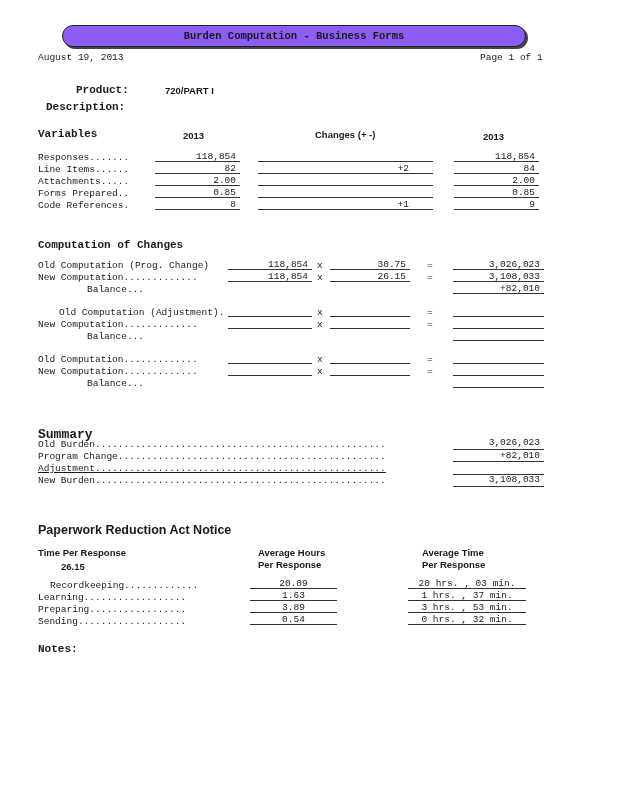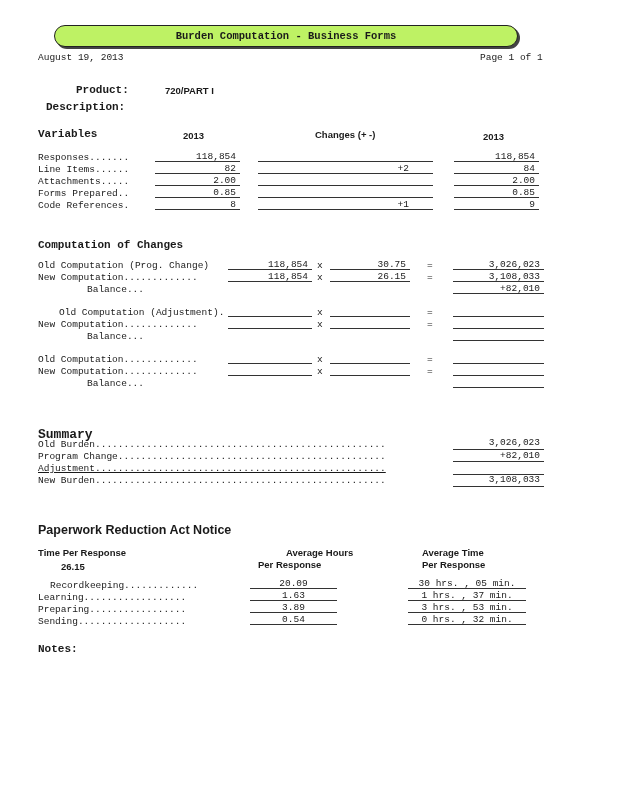--- a/index.html
+++ b/index.html
@@ -4,22 +4,22 @@
 <style>
   html, body { margin:0; padding:0; background:#ffffff; }
   body { width:622px; height:804px; position:relative; overflow:hidden; color:#1a1a1a;
          font-family:"Liberation Mono","DejaVu Sans Mono",monospace; font-size:9.5px; }
   .abs { position:absolute; white-space:pre; line-height:12px; }
   .bold { font-weight:bold; }
   .sans { font-family:"Liberation Sans","DejaVu Sans",sans-serif; }
   .r { text-align:right; }
   .ulr { border-bottom:1px solid #333; height:11px; line-height:11px; text-align:right; padding-right:4px; box-sizing:border-box; }
   .ulc { border-bottom:1px solid #333; height:11px; line-height:11px; text-align:center; box-sizing:border-box; }
-  .titlebar { position:absolute; left:54px; top:25px; width:462px; height:20px;
-              background:#bef264; border:1.5px solid #222; border-radius:12px;
+  .titlebar { position:absolute; left:62px; top:25px; width:462px; height:20px;
+              background:#8b5cf6; border:1.5px solid #222; border-radius:12px;
               box-shadow:2px 2px 0 #444; text-align:center; line-height:20px;
               font-weight:bold; font-size:10.5px; }
 </style>
 </head>
 <body>
 
 <div class="titlebar">Burden Computation - Business Forms</div>
 <div class="abs" style="left:38px;top:52px;">August 19, 2013</div>
 <div class="abs" style="left:480px;top:52px;">Page 1 of 1</div>
 
@@ -140,29 +140,29 @@
   <div class="abs" style="left:453px;top:474px;width:91px;border-top:1px solid #333;"></div>
 
   <div class="abs" style="left:38px;top:475px;">New Burden...................................................</div>
   <div class="abs r" style="left:453px;top:474px;width:87px;">3,108,033</div>
   <div class="abs" style="left:453px;top:486px;width:91px;border-top:1px solid #333;"></div>
 </div>
 
 <div class="abs bold sans" style="left:38px;top:523px;font-size:12.5px;line-height:14px;">Paperwork Reduction Act Notice</div>
 <div class="abs bold sans" style="left:38px;top:547px;font-size:9.5px;">Time Per Response</div>
 <div class="abs bold sans" style="left:61px;top:561px;font-size:9.5px;">26.15</div>
-<div class="abs bold sans" style="left:258px;top:547px;font-size:9.5px;margin-left:28px;">Average Hours</div>
+<div class="abs bold sans" style="left:258px;top:547px;font-size:9.5px;">Average Hours</div>
 <div class="abs bold sans" style="left:258px;top:559px;font-size:9.5px;">Per Response</div>
 <div class="abs bold sans" style="left:422px;top:547px;font-size:9.5px;">Average Time</div>
 <div class="abs bold sans" style="left:422px;top:559px;font-size:9.5px;">Per Response</div>
 
 <div>
   <div class="abs" style="left:50px;top:580px;">Recordkeeping.............</div>
   <div class="abs ulc" style="left:250px;top:578px;width:87px;">20.09</div>
-  <div class="abs ulc" style="left:408px;top:578px;width:118px;">30 hrs. , 05 min.</div>
+  <div class="abs ulc" style="left:408px;top:578px;width:118px;">20 hrs. , 03 min.</div>
 
   <div class="abs" style="left:38px;top:592px;">Learning..................</div>
   <div class="abs ulc" style="left:250px;top:590px;width:87px;">1.63</div>
   <div class="abs ulc" style="left:408px;top:590px;width:118px;">1 hrs. , 37 min.</div>
 
   <div class="abs" style="left:38px;top:604px;">Preparing.................</div>
   <div class="abs ulc" style="left:250px;top:602px;width:87px;">3.89</div>
   <div class="abs ulc" style="left:408px;top:602px;width:118px;">3 hrs. , 53 min.</div>
 
   <div class="abs" style="left:38px;top:616px;">Sending...................</div>

